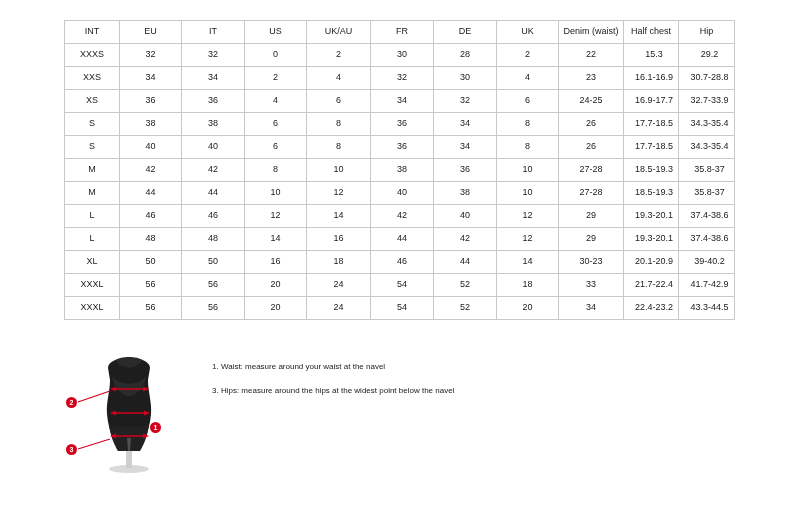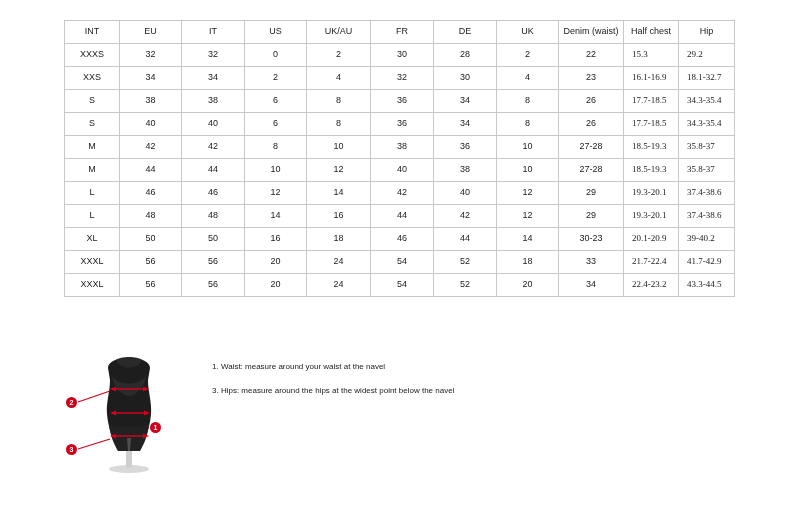--- a/index.html
+++ b/index.html
@@ -51,23 +51,22 @@
   col.c2 { width: 63px; }
   col.c3 { width: 62px; }
   col.c4 { width: 64px; }
   col.c5 { width: 63px; }
   col.c6 { width: 63px; }
   col.c7 { width: 62px; }
   col.c8 { width: 65px; }
   col.c9 { width: 55px; }
   col.c10 { width: 56px; }
   table.size-table td.left-pad {
-    text-align: left;
+    text-align: center;
     padding-left: 8px;
-    font-family: Liberation Serif, serif;
   }
   .measure-section {
     position: absolute;
     left: 64px;
     top: 350px;
     width: 700px;
   }
   .measure-title {
     font-size: 8px;
     font-weight: bold;
@@ -169,21 +168,34 @@
         <td>XXS</td>
         <td>34</td>
         <td>34</td>
         <td>2</td>
         <td>4</td>
         <td>32</td>
         <td>30</td>
         <td>4</td>
         <td>23</td>
         <td class="left-pad">16.1-16.9</td>
-        <td class="left-pad">18.1-32.7</td>
+        <td class="left-pad">30.7-28.8</td>
+      </tr>
+      <tr>
+        <td>XS</td>
+        <td>36</td>
+        <td>36</td>
+        <td>4</td>
+        <td>6</td>
+        <td>34</td>
+        <td>32</td>
+        <td>6</td>
+        <td>24-25</td>
+        <td class="left-pad">16.9-17.7</td>
+        <td class="left-pad">32.7-33.9</td>
       </tr>
       <tr>
         <td>S</td>
         <td>38</td>
         <td>38</td>
         <td>6</td>
         <td>8</td>
         <td>36</td>
         <td>34</td>
         <td>8</td>

